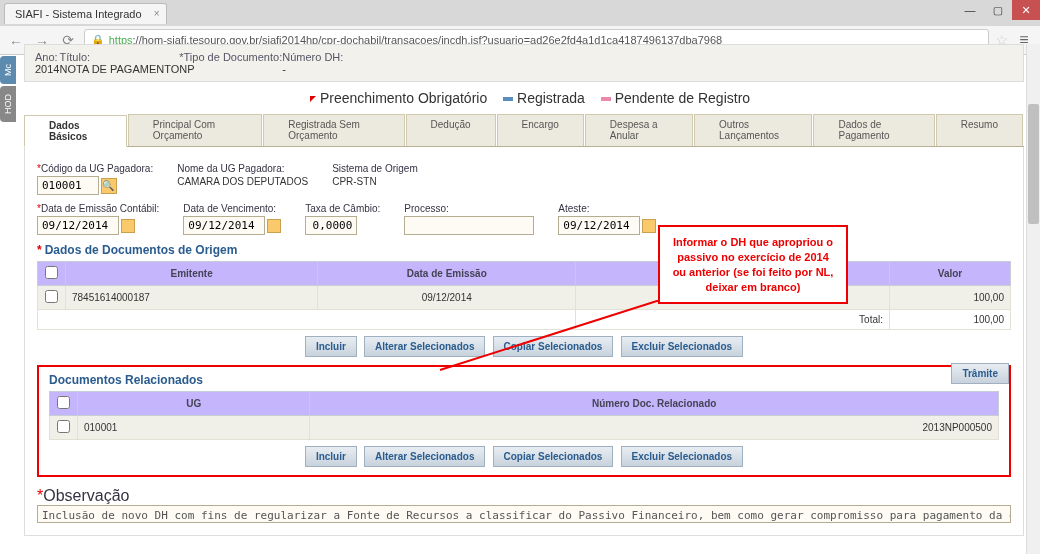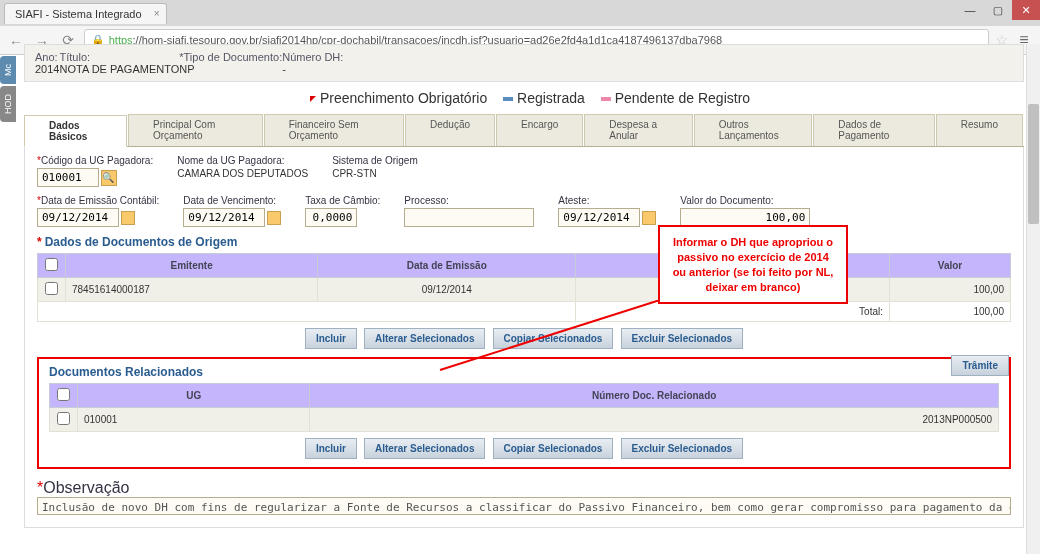--- a/index.html
+++ b/index.html
@@ -38,21 +38,21 @@
 
 .legend { text-align: center; padding: 8px; font-size: 14px; color: #333; }
 .notch-red { border-top: 6px solid #d00; border-right: 6px solid transparent; width:0; height:0; display:inline-block; margin: 0 4px 0 12px; vertical-align: middle;}
 .bar-blue { width: 10px; height: 4px; background: #5a8dbf; display:inline-block; margin: 0 4px 0 12px; vertical-align: middle;}
 .bar-pink { width: 10px; height: 4px; background: #e8a; display:inline-block; margin: 0 4px 0 12px; vertical-align: middle;}
 
 .tabs-row { display: flex; border-bottom: 1px solid #b8b095; }
 .tabs-row .t { padding: 4px 24px; font-size: 10px; background: #eceade; border: 1px solid #cfc9b0; border-bottom: none; margin-right: 1px; color: #555; cursor: pointer; }
 .tabs-row .t.active { background: #fff; font-weight: bold; color: #333; border-bottom: 1px solid #fff; position: relative; top: 1px; }
 
-.panel { background: #fff; border: 1px solid #ddd; border-top: none; padding: 8px 12px 12px; }
+.panel { background: #fff; border: 1px solid #ddd; border-top: none; padding: 16px 12px 12px; }
 .form-row { display: flex; gap: 24px; margin-bottom: 8px; flex-wrap: wrap; }
 .field { display: flex; flex-direction: column; font-size: 10px; }
 .field .flabel { color: #334; margin-bottom: 2px; }
 .field .req::before { content: "*"; color: #d00; }
 .field .fval { color: #333; }
 input.txt { border: 1px solid #b5ad90; background: #fdfbf4; padding: 2px 4px; font-size: 11px; font-family: monospace; height: 19px; }
 .cal-icn { display:inline-block; width:14px; height:14px; background:#f9c96b; border:1px solid #c9a050; vertical-align: middle; margin-left: 2px;}
 .srch-icn { display:inline-block; width:16px; height:16px; background:#f9c96b; border:1px solid #c9a050; vertical-align: middle; margin-left: 2px; text-align:center; line-height:14px; font-size:10px;}
 
 .section-head { color: #2a5c8f; font-weight: bold; font-size: 12px; margin: 8px 0 4px; }
@@ -139,21 +139,21 @@
 
   <div class="legend">
     <span class="notch-red"></span><span>Preenchimento Obrigatório</span>
     <span class="bar-blue"></span><span>Registrada</span>
     <span class="bar-pink"></span><span>Pendente de Registro</span>
   </div>
 
   <div class="tabs-row">
     <div class="t active">Dados Básicos</div>
     <div class="t">Principal Com Orçamento</div>
-    <div class="t">Financeiro Sem Orçamento</div>
+    <div class="t">Registrada Sem Orçamento</div>
     <div class="t">Dedução</div>
     <div class="t">Encargo</div>
     <div class="t">Despesa a Anular</div>
     <div class="t">Outros Lançamentos</div>
     <div class="t">Dados de Pagamento</div>
     <div class="t">Resumo</div>
   </div>
 
   <div class="panel">
 
@@ -185,24 +185,20 @@
           <span class="flabel">Taxa de Câmbio:</span>
           <input class="txt" style="width: 52px; text-align: right;" value="0,0000">
         </div>
       <div class="field">
           <span class="flabel">Processo:</span>
           <input class="txt" style="width: 130px;" value="">
         </div>
       <div class="field">
           <span class="flabel">Ateste:</span>
           <span><input class="txt" style="width: 82px;" value="09/12/2014"><span class="cal-icn"></span></span>
-        </div>
-      <div class="field">
-          <span class="flabel">Valor do Documento:</span>
-          <input class="txt" style="width: 130px; text-align: right;" value="100,00">
         </div>
     </div>
 
 
     <div class="section-head"><span class="req-star">*</span><span>Dados de Documentos de Origem</span></div>
     <table class="grid">
       <tbody>
           <tr>
         <th class="chk"><input type="checkbox" style=""></th>
         <th>Emitente</th>

